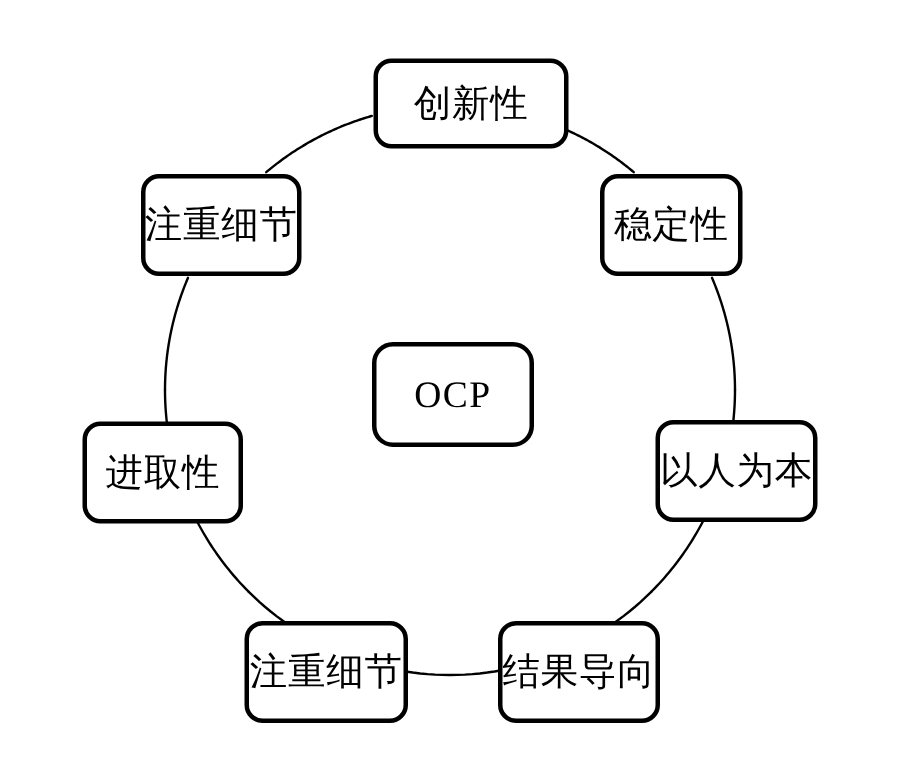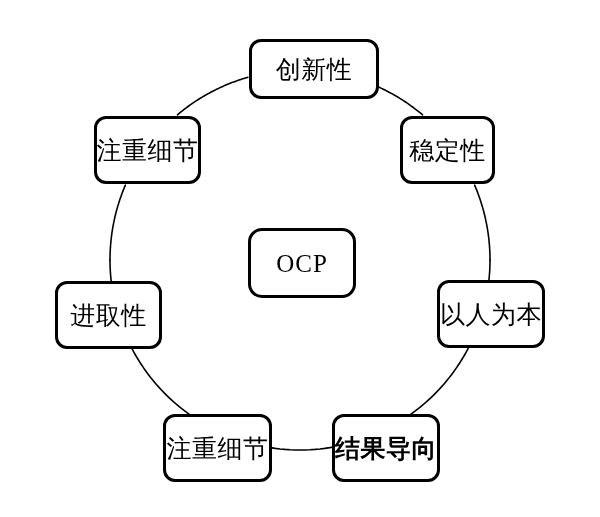--- a/index.html
+++ b/index.html
@@ -82,21 +82,21 @@
   </div>
 
   <div class="node" style="left:400px; top:116px; width:95px; height:68px;">
     <span class="label">稳定性</span>
   </div>
 
   <div class="node" style="left:437px; top:280px; width:108px; height:68px;">
     <span class="label">以人为本</span>
   </div>
 
-  <div class="node" style="left:332px; top:414px; width:108px; height:68px;font-weight:bold;">
+  <div class="node" style="left:332px; top:414px; width:108px; height:68px;">
     <span class="label">结果导向</span>
   </div>
 
   <div class="node" style="left:163px; top:414px; width:109px; height:68px;">
     <span class="label">注重细节</span>
   </div>
 
   <div class="node" style="left:55px; top:281px; width:107px; height:68px;">
     <span class="label">进取性</span>
   </div>

